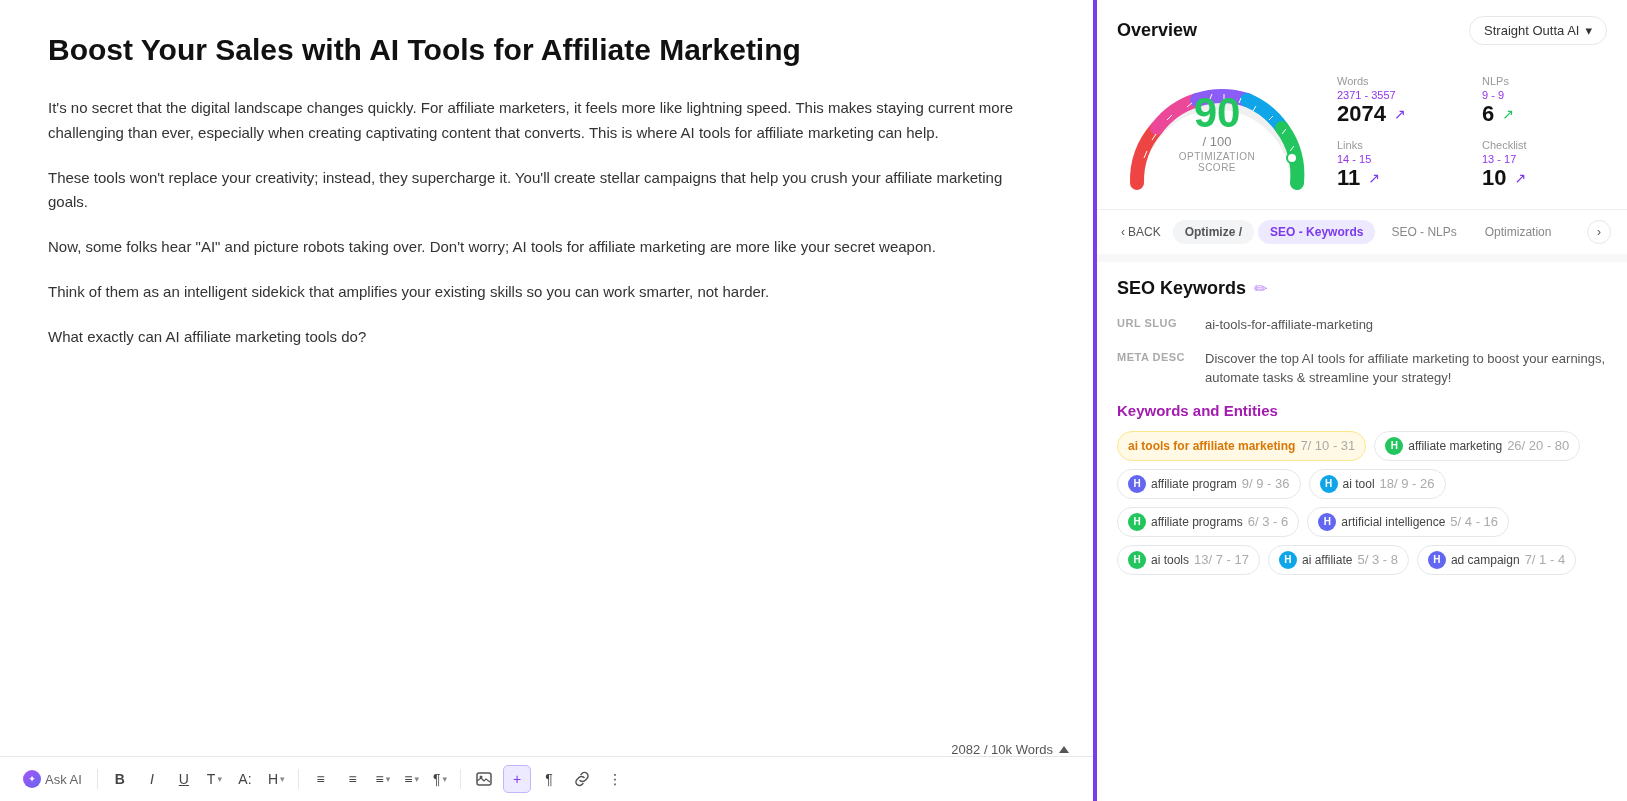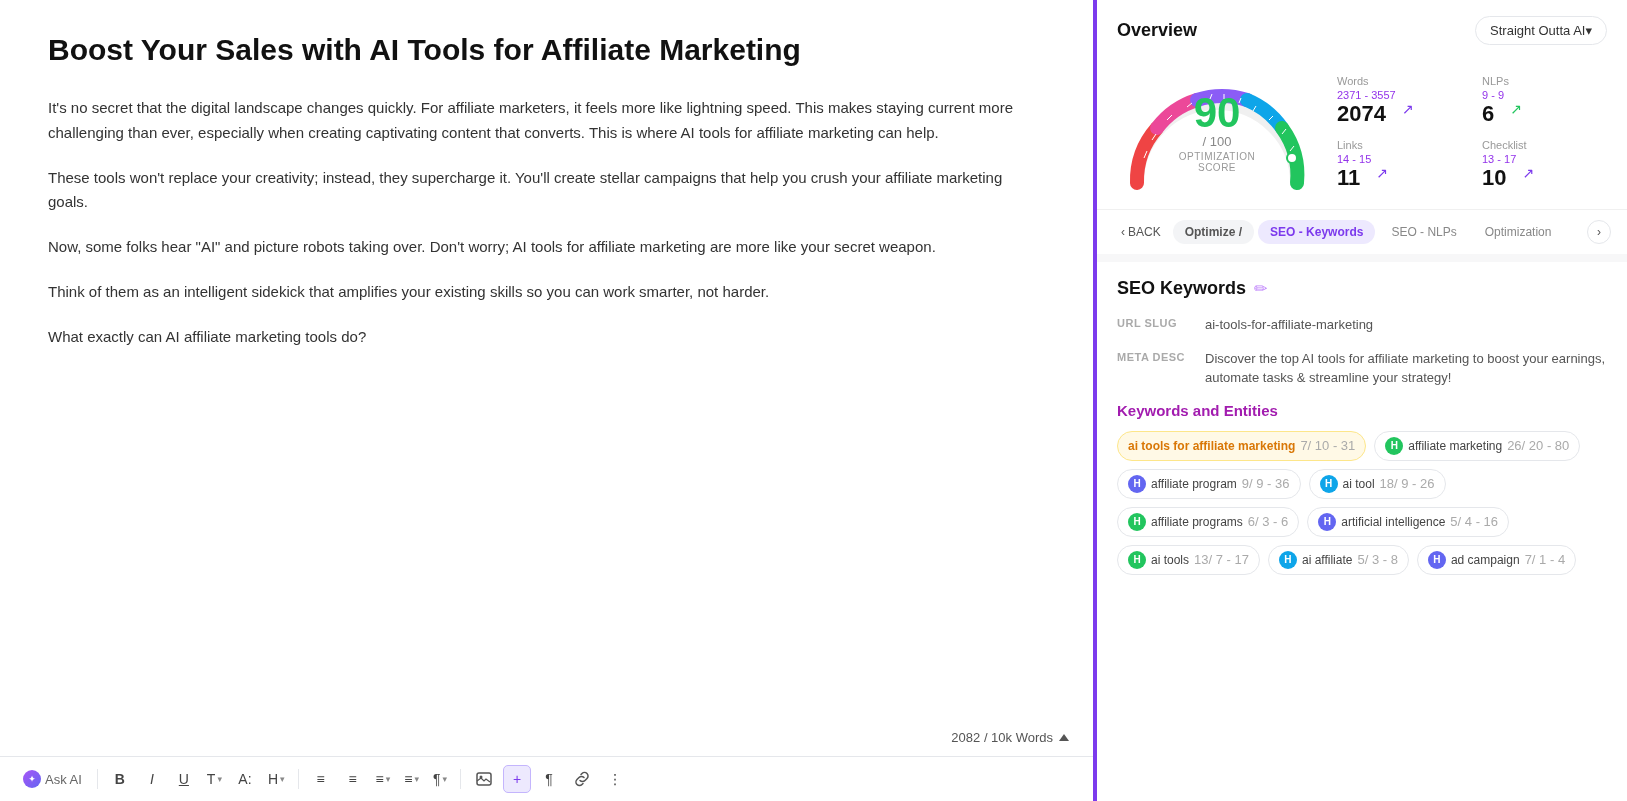--- a/index.html
+++ b/index.html
@@ -33,21 +33,21 @@
 
     .article-body p {
       font-size: 15px;
       line-height: 1.65;
       color: #333;
       margin-bottom: 20px;
     }
 
     .word-count-bar {
       position: absolute;
-      bottom: 56px;
+      bottom: 44px;
       right: 24px;
       font-size: 13px;
       color: #555;
       display: flex;
       align-items: center;
       gap: 6px;
       margin-left: 12px;
     }
     .word-count-bar .chevron-up {
       width: 0; height: 0;
@@ -133,21 +133,21 @@
       background: #fff;
     }
     .overview-title {
       font-size: 18px;
       font-weight: 700;
       color: #111;
     }
     .dropdown-btn {
       display: flex;
       align-items: flex-start;
-      gap: 0;
+      gap: 6px;
       padding: 6px 14px;
       border: 1px solid #e5e7eb;
       border-radius: 20px;
       background: #fff;
       cursor: pointer;
       font-size: 13px;
       color: #333;
     }
 
     
@@ -202,21 +202,22 @@
       gap: 12px 20px;
     }
     .stat-item {}
     .stat-label {
       font-size: 11px;
       color: #999;
       margin-bottom: 2px;
     }
     .stat-value-row {
       display: flex;
-      gap: 16px;
+      align-items: center;
+      gap: 8px;
     }
     .stat-value {
       font-size: 22px;
       font-weight: 700;
       color: #111;
     }
     .stat-range {
       font-size: 11px;
       color: #9333ea;
     }

